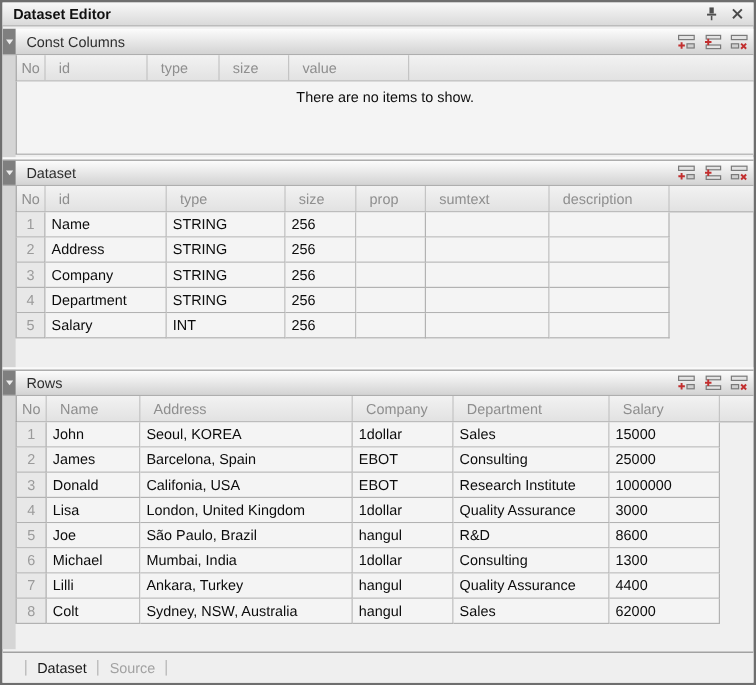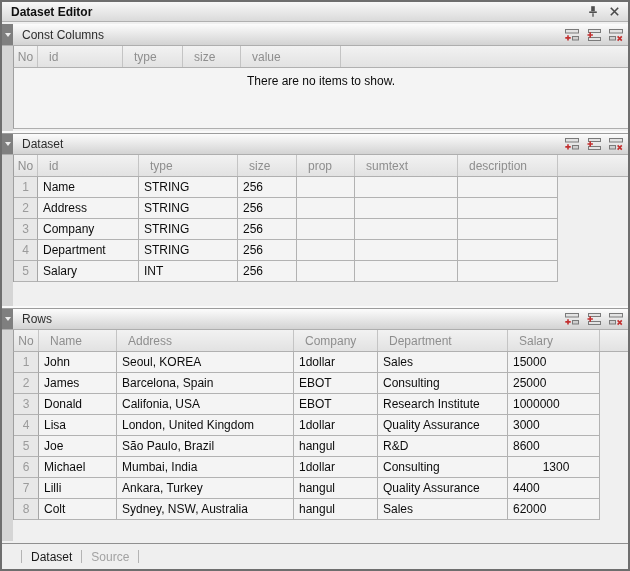--- a/index.html
+++ b/index.html
@@ -318,21 +318,21 @@
           <div class="t-cell" style="width: 84px;">hangul</div>
           <div class="t-cell" style="width: 130px;">R&amp;D</div>
           <div class="t-cell" style="width: 92px;">8600</div>
         </div>
         <div class="t-row">
           <div class="t-cell num" style="width: 25px;">6</div>
           <div class="t-cell" style="width: 78px;">Michael</div>
           <div class="t-cell" style="width: 177px;">Mumbai, India</div>
           <div class="t-cell" style="width: 84px;">1dollar</div>
           <div class="t-cell" style="width: 130px;">Consulting</div>
-          <div class="t-cell" style="width: 92px; text-align: center;">1300</div>
+          <div class="t-cell" style="width: 92px;">1300</div>
         </div>
         <div class="t-row">
           <div class="t-cell num" style="width: 25px;">7</div>
           <div class="t-cell" style="width: 78px;">Lilli</div>
           <div class="t-cell" style="width: 177px;">Ankara, Turkey</div>
           <div class="t-cell" style="width: 84px;">hangul</div>
           <div class="t-cell" style="width: 130px;">Quality Assurance</div>
           <div class="t-cell" style="width: 92px;">4400</div>
         </div>
         <div class="t-row">

